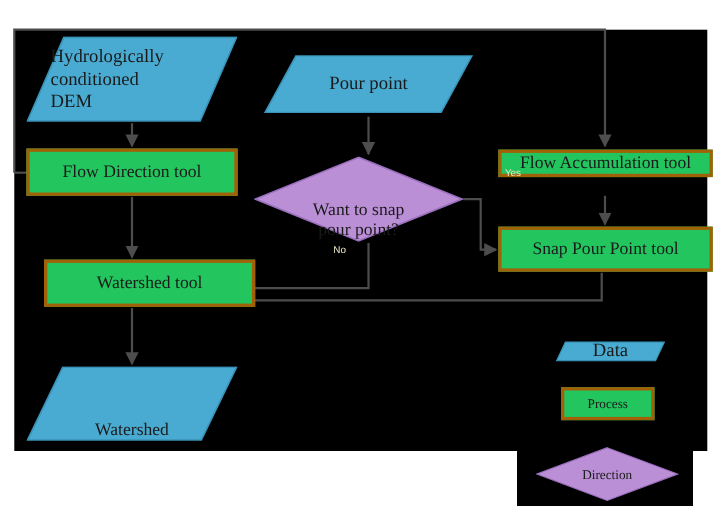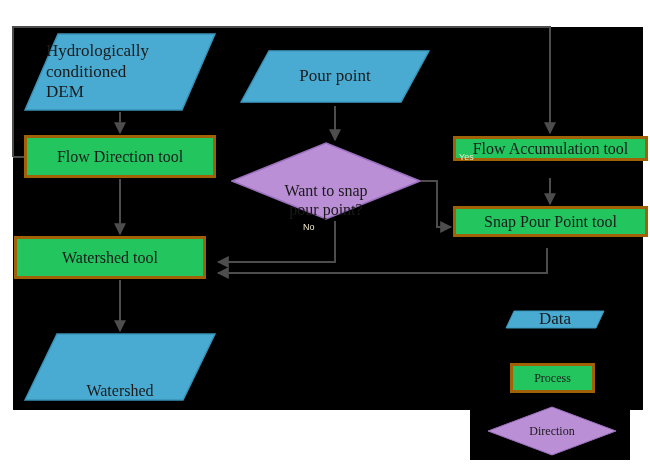--- a/index.html
+++ b/index.html
@@ -60,37 +60,37 @@
     border: 3px solid #a16207;
   }
 
   
   #n-dem      { left: 24px;  top: 33px;  width: 192px; height: 78px;  font-size: 17px; }
   #n-dem .node-label { text-align: left; width: 100%; padding-left: 22px; }
   #n-pourpoint{ left: 240px; top: 40px;  width: 190px; height: 53px;  font-size: 17px; margin-top: 10px; }
   #n-flowdir  { left: 24px;  top: 135px; width: 192px; height: 43px;  font-size: 16px; }
   #n-flowaccum{ left: 453px; top: 136px; width: 195px; height: 25px;  font-size: 16px; }
   #n-decision { left: 231px; top: 142px; width: 190px; height: 78px;  font-size: 16px; align-items: flex-end; }
-  #n-snap     { left: 453px; top: 206px; width: 195px; height: 31px;  font-size: 16px; }
-  #n-watershedtool { left: 14px; top: 236px; width: 192px; height: 43px; font-size: 16px; }
+  #n-snap     { left: 453px; top: 206px; width: 195px; height: 41px;  font-size: 16px; }
+  #n-watershedtool { left: 40px; top: 236px; width: 192px; height: 43px; font-size: 16px; }
   #n-watershed{ left: 24px;  top: 333px; width: 192px; height: 68px;  font-size: 16px; align-items: flex-end; }
 
   
   .edge-label {
     position: absolute;
     font-size: 9px;
     color: #efe9c8;
     z-index: 5;
   }
   #lbl-yes { left: 413px; top: 152px; margin-left: 46px; }
   #lbl-no  { left: 303px; top: 222px; }
 
   
   #lg-data    { left: 505px; top: 310px; width: 100px; height: 19px; font-size: 17px; }
-  #lg-process { left: 510px; top: 352px; width: 85px;  height: 30px; font-size: 12px; margin-top: 11px; }
+  #lg-process { left: 510px; top: 352px; width: 85px;  height: 30px; font-size: 12px; }
   #lg-decision{ left: 487px; top: 406px; width: 130px; height: 50px; font-size: 12px; }
 </style>
 </head>
 <body>
 
 <div id="canvas">
 
   <div class="blackplate" id="plate-main"></div>
   <div class="blackplate" id="plate-lower"></div>
 

